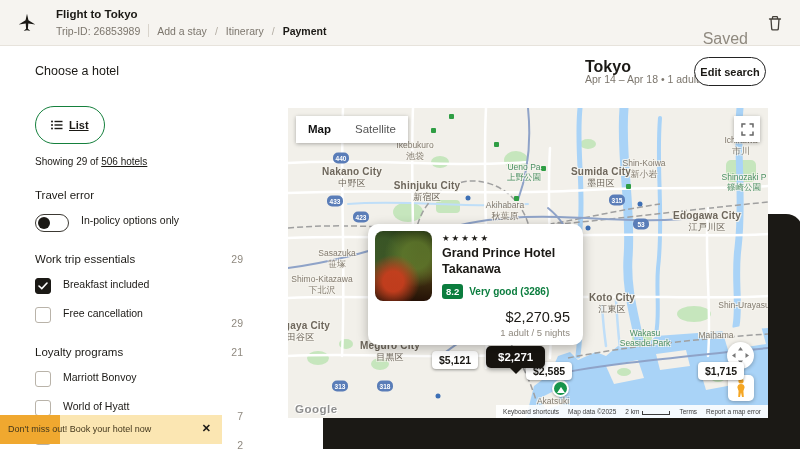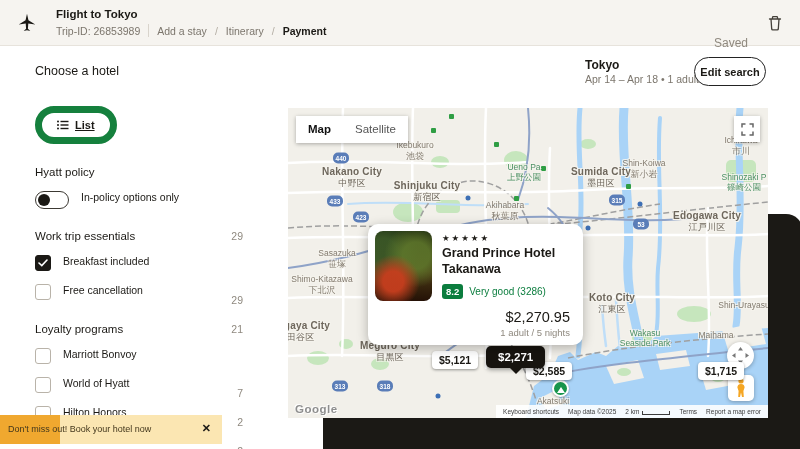--- a/index.html
+++ b/index.html
@@ -9,32 +9,32 @@
 
   
   .topbar { position:absolute; left:0; top:0; width:800px; height:46px; background:#f6f4f0; border-bottom:1px solid #e7e3dc; }
   .plane { position:absolute; left:16px; top:12px; width:22px; height:22px; }
   .trip-title { position:absolute; left:56px; top:8px; font-size:11.5px; font-weight:700; color:#1b1915; }
   .trip-sub { position:absolute; left:56px; top:24px; font-size:10.5px; color:#7c766d; display:flex; align-items:center; gap:8px; }
   .vdiv { width:1px; height:13px; background:#d9d4cc; }
   .nav-link { color:#7c766d; cursor:pointer; }
   .nav-sep { color:#b3ada3; }
   .nav-link.active { color:#1b1915; font-weight:700; }
-  .saved { position:absolute; right:52px; top:36px; font-size:12px; color:#8f897f; }
+  .saved { position:absolute; right:52px; top:30px; font-size:16px; color:#8f897f; }
   .trash { position:absolute; right:16px; top:14px; width:18px; height:18px; }
 
   
   .page-title { position:absolute; left:35px; top:64px; font-size:12.5px; font-weight:500; color:#1b1915; }
-  .dest { position:absolute; left:585px; top:58px; font-size:12px; font-weight:700; }
+  .dest { position:absolute; left:585px; top:58px; font-size:16px; font-weight:700; }
   .dates { position:absolute; left:585px; top:73px; font-size:10.5px; color:#7c766d; }
   .edit-btn { position:absolute; left:694px; top:57px; width:72px; height:29px; border:1.5px solid #232323; border-radius:16px; background:#fff; font-size:11px; font-weight:700; display:flex; align-items:center; justify-content:center; cursor:pointer; }
 
   
   .sidebar { position:absolute; left:35px; top:106px; width:208px; }
-  .view-toggle { display:inline-flex; align-items:center; border:7px solid #15803d; border-radius:20px; background:#fff; height:38px; padding:2px; }
+  .view-toggle { display:inline-flex; align-items:center; border:1px solid #15803d; border-radius:20px; background:#fff; height:38px; padding:2px; }
   .vt-seg { display:flex; align-items:center; gap:6px; padding:0 13px; height:32px; font-size:11px; font-weight:700; cursor:pointer; border-radius:17px; }
   .vt-seg.list .vt-label { text-decoration:underline; }
   .vt-seg.map { background:#1b1915; color:#fff; }
   .showing { margin-top:12px; font-size:10px; color:#1b1915; }
   .showing a { color:#1b1915; text-decoration:underline; cursor:pointer; }
   .section-title { margin-top:22px; margin-bottom:13px; font-size:11.5px; font-weight:500; color:#1b1915; }
   .frow { display:flex; margin-bottom:12px; height:17px; }
   .frow .lbl { flex:1; font-size:10.5px; color:#1b1915; margin-left:12px; }
   .frow .cnt { font-size:10.5px; color:#8f897f;margin-top:39px; }
   .switch { width:34px; height:18px; border-radius:9px; border:1.5px solid #3c3933; background:#fff; position:relative; cursor:pointer; flex:none; }
@@ -80,21 +80,21 @@
   .hphoto { position:absolute; left:7px; top:7px; width:57px; height:70px; border-radius:8px;
     background:
       radial-gradient(circle at 32% 72%, rgba(199,62,30,.95) 0 16%, rgba(199,62,30,0) 42%),
       radial-gradient(circle at 72% 35%, rgba(96,122,44,.85) 0 22%, rgba(96,122,44,0) 52%),
       radial-gradient(circle at 15% 30%, rgba(60,90,40,.9) 0 20%, rgba(60,90,40,0) 50%),
       linear-gradient(180deg,#17230e 0%,#4a3a15 58%,#241106 100%); }
   .hstars { position:absolute; left:74px; top:9px; font-size:8.5px; letter-spacing:2px; color:#1b1915; }
   .hname { position:absolute; left:74px; top:21px; width:132px; font-size:12.5px; font-weight:700; line-height:1.3; color:#1b1915; }
   .hrating { position:absolute; left:74px; top:60px; display:flex; align-items:center; gap:6px; }
   .hbadge { background:#0b7d3e; color:#fff; font-size:9.5px; font-weight:700; border-radius:3px; padding:2px 4px; }
-  .hratelbl { font-size:10px; color:#0b7d3e; }
+  .hratelbl { font-size:10px; color:#0b7d3e;font-weight:bold; }
   .hprice { position:absolute; right:13px; top:85px; font-size:14.5px; font-weight:400; text-align:right; color:#1b1915; }
   .hocc { position:absolute; right:13px; top:103px; font-size:9.5px; color:#8f897f; text-align:right; }
 
   
   .glogo { position:absolute; left:7px; bottom:3px; font-size:11.5px; font-weight:700; color:#8e8e8e; z-index:5; letter-spacing:.5px;
     text-shadow:-1px -1px 0 rgba(255,255,255,.9),1px 1px 0 rgba(255,255,255,.9); }
   .attrib { position:absolute; right:0; bottom:0; height:13px; background:rgba(255,255,255,.88); display:flex; align-items:center; gap:9px; padding:0 7px; font-size:6.5px; color:#3c3c3c; z-index:5; }
   .scale { display:flex; align-items:flex-end; gap:3px; }
   .scale .bar { width:28px; height:4px; border:1px solid #3c3c3c; border-top:none; }
 </style>
@@ -143,22 +143,25 @@
         <span class="vt-label">List</span>
       </div>
       <div class="vt-seg map">
         <svg width="12" height="11" viewBox="0 0 12 11">
           <path d="M0.8 2 L4 0.8 L8 2 L11.2 0.8 V9 L8 10.2 L4 9 L0.8 10.2 Z M4 0.8 V9 M8 2 V10.2" fill="none" stroke="#fff" stroke-width="1"></path>
         </svg>
         <span class="vt-label">Map</span>
       </div>
     </div>
 
-
-    <div class="section-title">Hyatt policy</div>
+    <div class="showing">
+      <span>Showing 29 of </span><a>506 hotels</a>
+    </div>
+
+    <div class="section-title">Travel error</div>
     <div class="frow">
       <div class="switch">
           <div class="knob"></div>
         </div>
       <span class="lbl">In-policy options only</span>
       <span class="cnt">29</span>
     </div>
 
     <div class="section-title">Work trip essentials</div>
     <div class="frow">

